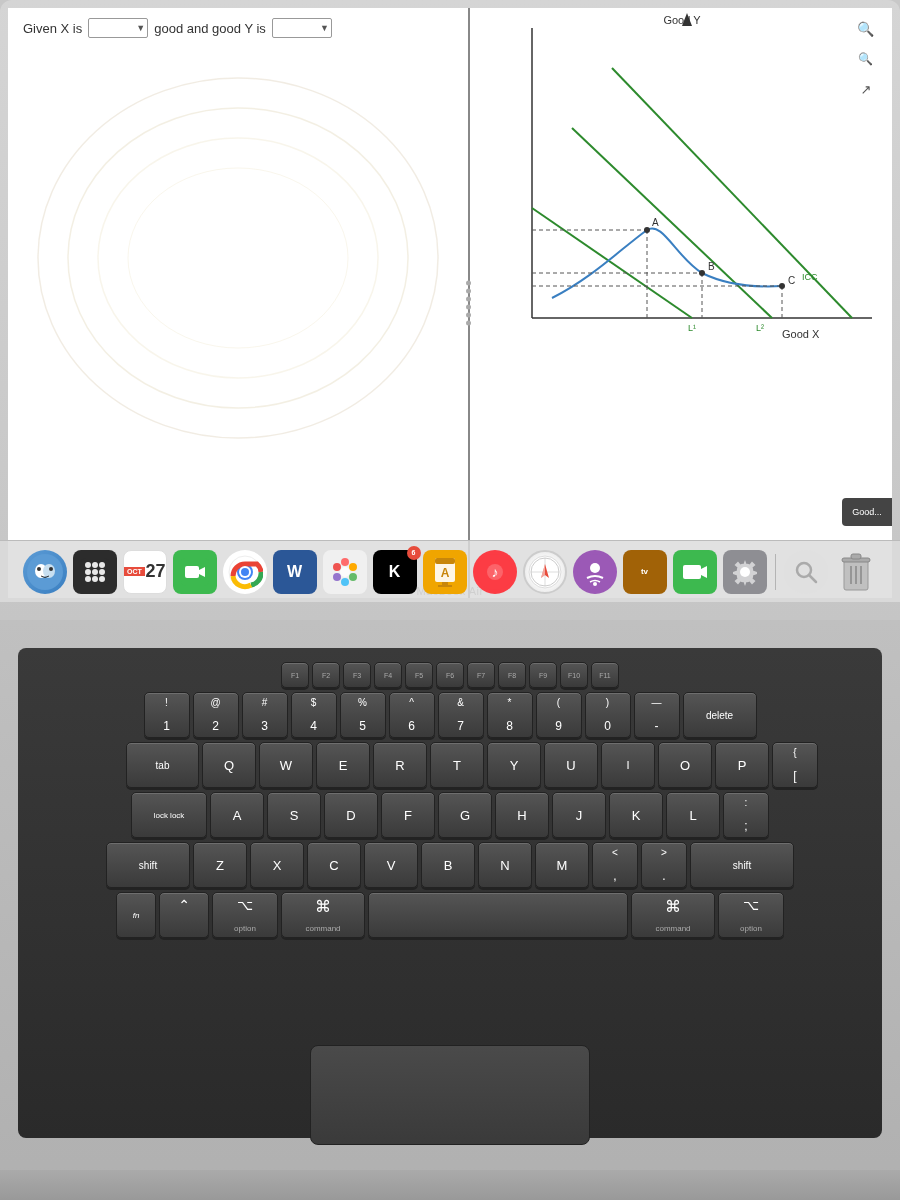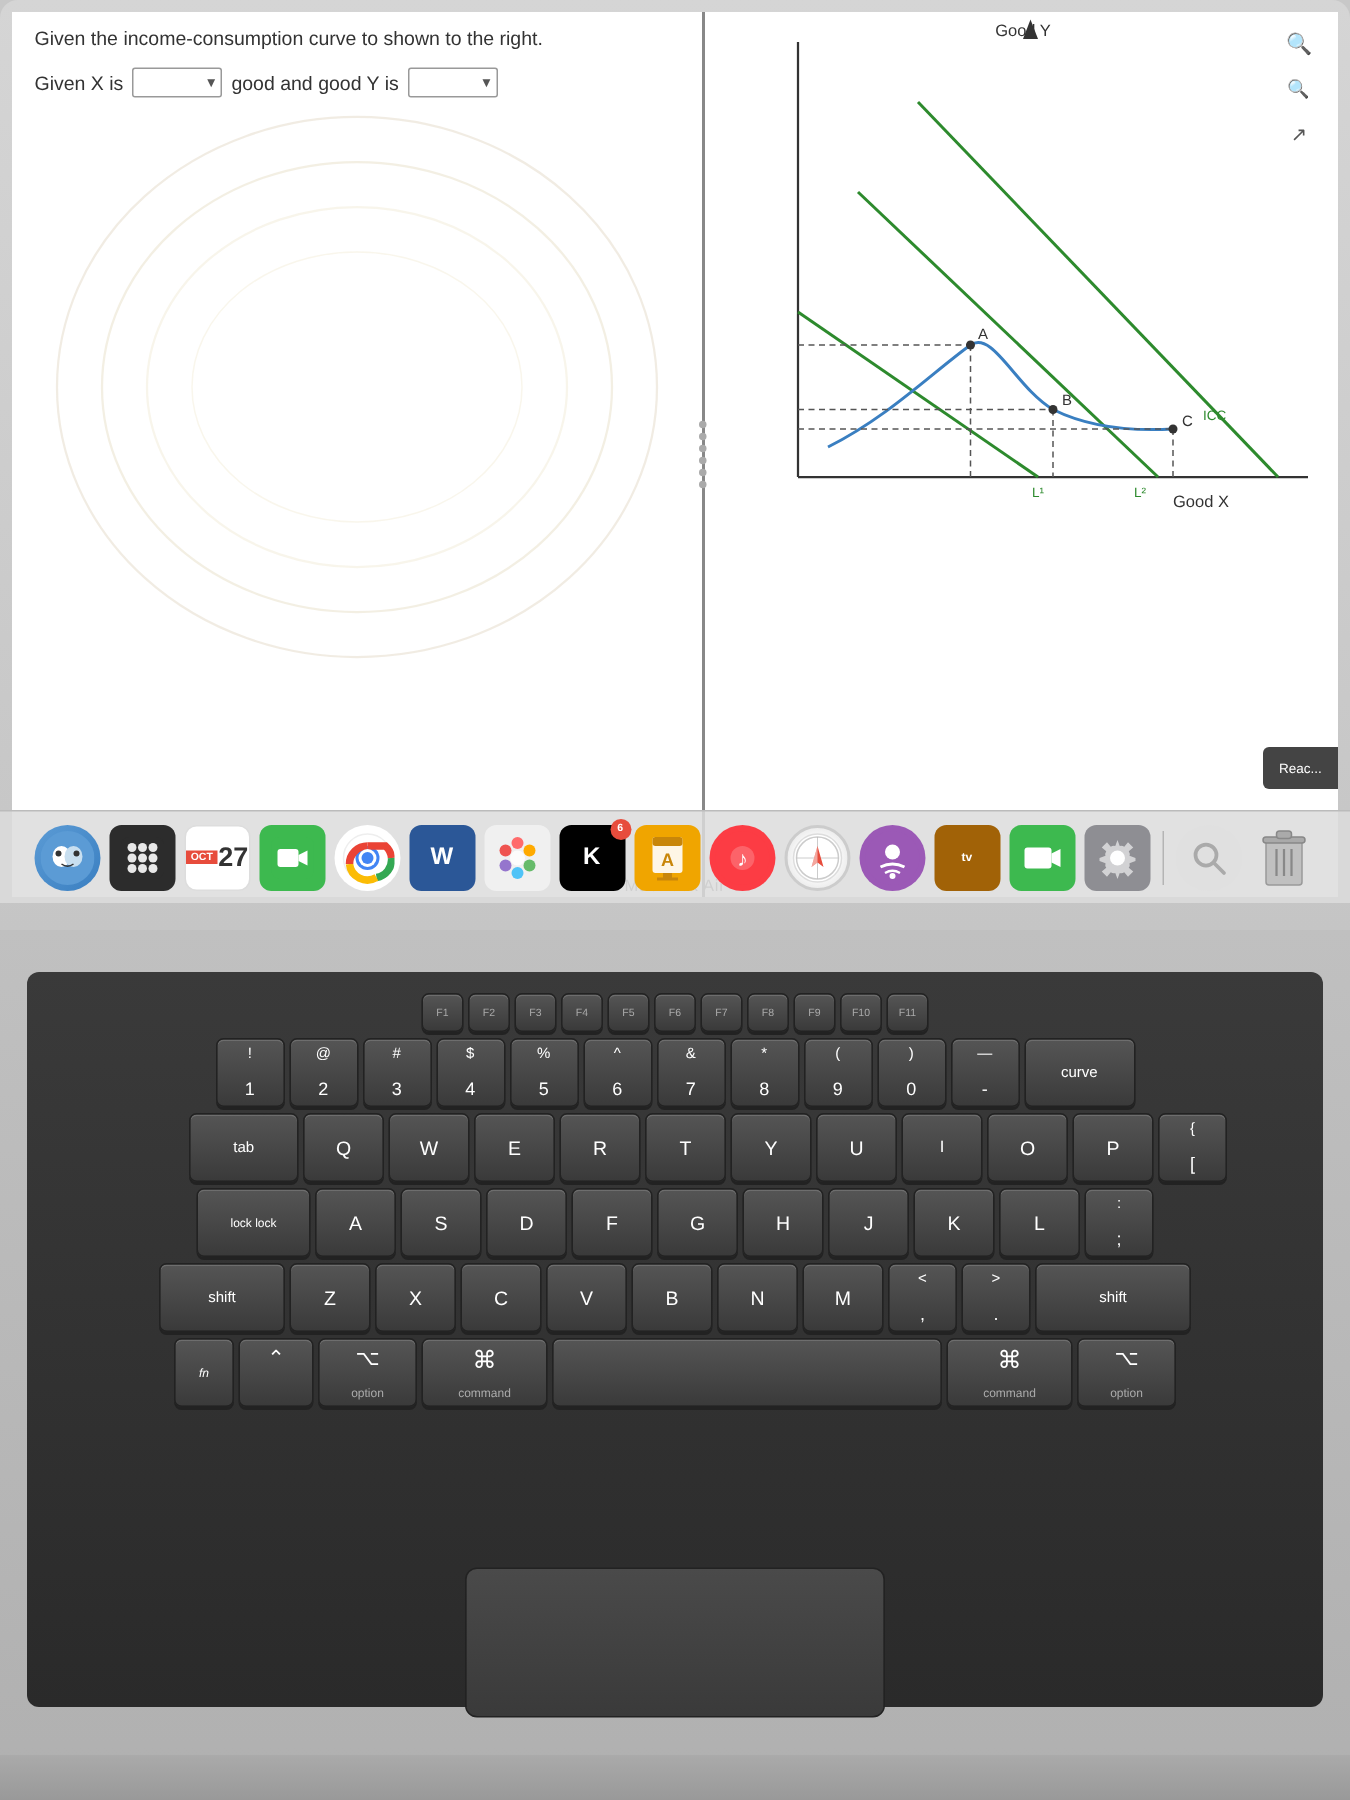--- a/index.html
+++ b/index.html
@@ -381,21 +381,20 @@
     <svg width="460" height="500" viewBox="0 0 460 500">
 
       <ellipse cx="230" cy="250" rx="200" ry="180" fill="none" stroke="#e8e0d0" stroke-width="1.5" opacity="0.6"></ellipse>
       <ellipse cx="230" cy="250" rx="170" ry="150" fill="none" stroke="#e8dfc8" stroke-width="1.5" opacity="0.5"></ellipse>
       <ellipse cx="230" cy="250" rx="140" ry="120" fill="none" stroke="#ede5cc" stroke-width="1.5" opacity="0.4"></ellipse>
       <ellipse cx="230" cy="250" rx="110" ry="90" fill="none" stroke="#f0e8d0" stroke-width="1" opacity="0.4"></ellipse>
     </svg>
   </div>
 
   <div class="question-area">
-    <div class="question-text">Given the income-consumption curve to shown to the right.</div>
     <div class="dropdown-row">
       <span>Given X is</span>
       <div class="dropdown-wrapper">
         <select class="dropdown-select">
           <option value=""></option>
           <option value="normal">normal</option>
           <option value="inferior">inferior</option>
           <option value="luxury">luxury</option>
         </select>
         <span class="dropdown-arrow">▼</span>
@@ -472,21 +471,21 @@
     </svg>
   </div>
 
   <div class="right-icons">
     <div class="icon-btn">🔍</div>
     <div class="icon-btn" style="font-size:12px;">🔍</div>
     <div class="icon-btn" style="font-size:13px;">↗</div>
   </div>
 
   <div class="react-btn">
-    <span>Reac...</span>
+    <span>Good...</span>
   </div>
 
 </div>
 
 <div class="macbook-label">MacBook Air</div>
 
 <div class="dock">
 
   <div class="dock-item finder">
     <svg width="36" height="36" viewBox="0 0 36 36">
@@ -740,21 +739,21 @@
           <span class="key-dual-top">)</span>
           <span class="key-dual-bottom">0</span>
         </div>
     </div>
     <div class="key key-main-sm">
       <div class="key-dual">
           <span class="key-dual-top">—</span>
           <span class="key-dual-bottom">-</span>
         </div>
     </div>
-    <div class="key key-delete" style="font-size:10px;">curve</div>
+    <div class="key key-delete" style="font-size:10px;">delete</div>
   </div>
 
   <div class="key-row">
     <div class="key key-tab" style="font-size:10px;">tab</div>
     <div class="key key-main">Q</div>
     <div class="key key-main">W</div>
     <div class="key key-main">E</div>
     <div class="key key-main">R</div>
     <div class="key key-main">T</div>
     <div class="key key-main">Y</div>

